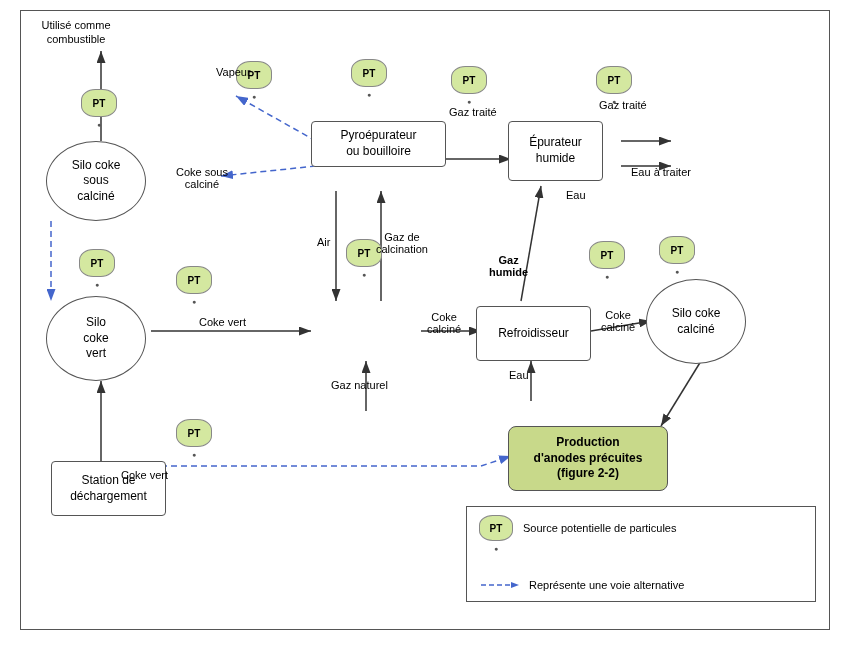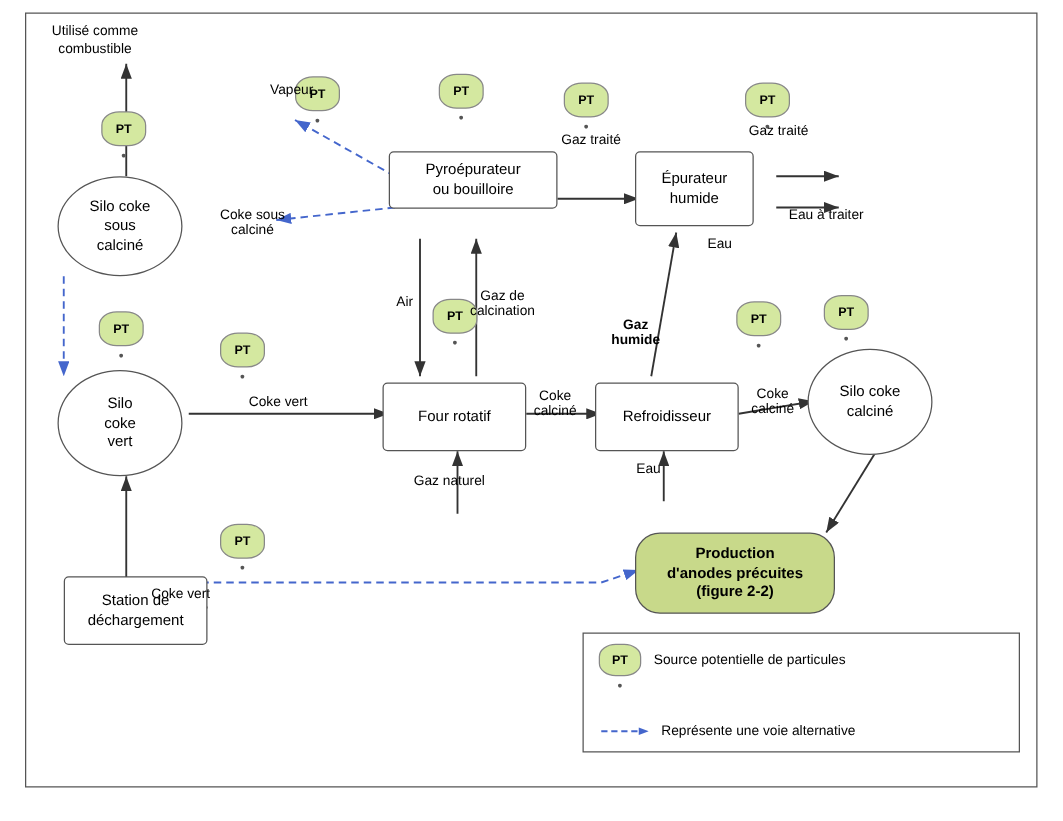--- a/index.html
+++ b/index.html
@@ -32,21 +32,21 @@
       font-size: 12px;
     }
     .box-rounded {
       border-radius: 50%;
     }
     .box-rect {
       border-radius: 4px;
     }
     .box-green {
       background: #c8d98a;
-      border-radius: 20px;
+      border-radius: 8px;
       border: 1.5px solid #555;
     }
     
     .cloud {
       position: absolute;
       display: flex;
       align-items: center;
       justify-content: center;
       font-size: 10px;
       font-weight: bold;
@@ -159,23 +159,20 @@
   <div class="label" style="left:5px; top:7px; width:100px; font-size:11px; line-height:1.3;text-align:center;">Utilisé comme<br>combustible</div>
 
   <div class="box box-rounded" style="left:25px; top:130px; width:100px; height:80px;">
     <span>Silo coke<br>sous<br>calciné</span>
   </div>
 
   <div class="box box-rounded" style="left:25px; top:285px; width:100px; height:85px;">
     <span>Silo<br>coke<br>vert</span>
   </div>
 
-  <div class="box box-rect" style="left:285px; top:295px; width:115px; height:55px;">
-    <span>Four rotatif</span>
-  </div>
 
   <div class="box box-rect" style="left:455px; top:295px; width:115px; height:55px;">
     <span>Refroidisseur</span>
   </div>
 
   <div class="box box-rounded" style="left:625px; top:268px; width:100px; height:85px;">
     <span>Silo coke<br>calciné</span>
   </div>
 
   <div class="box box-rect" style="left:290px; top:110px; width:135px; height:46px;">

